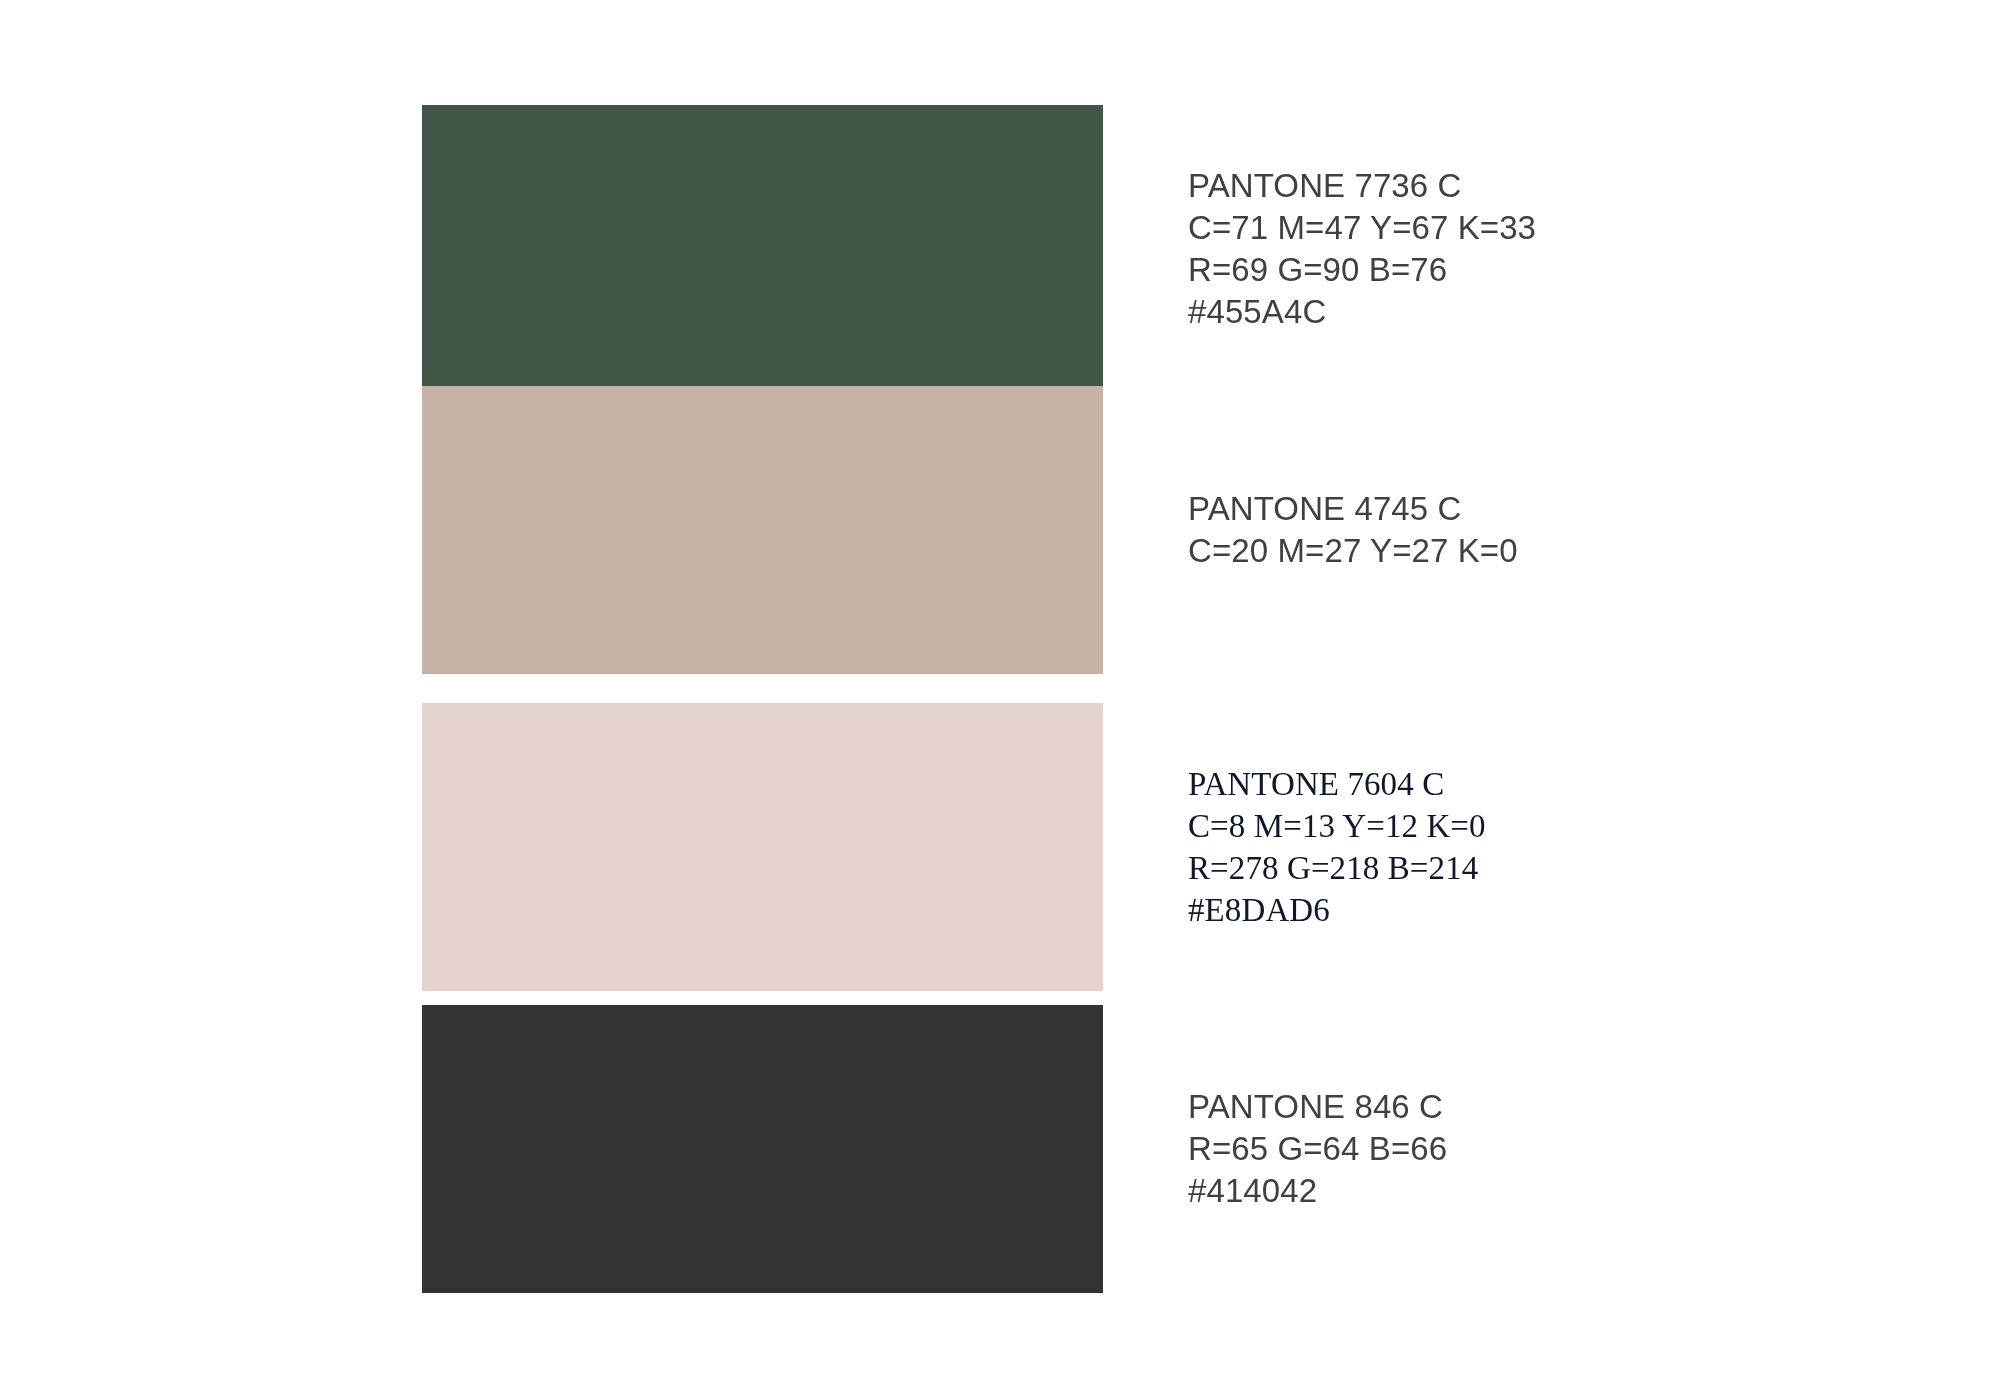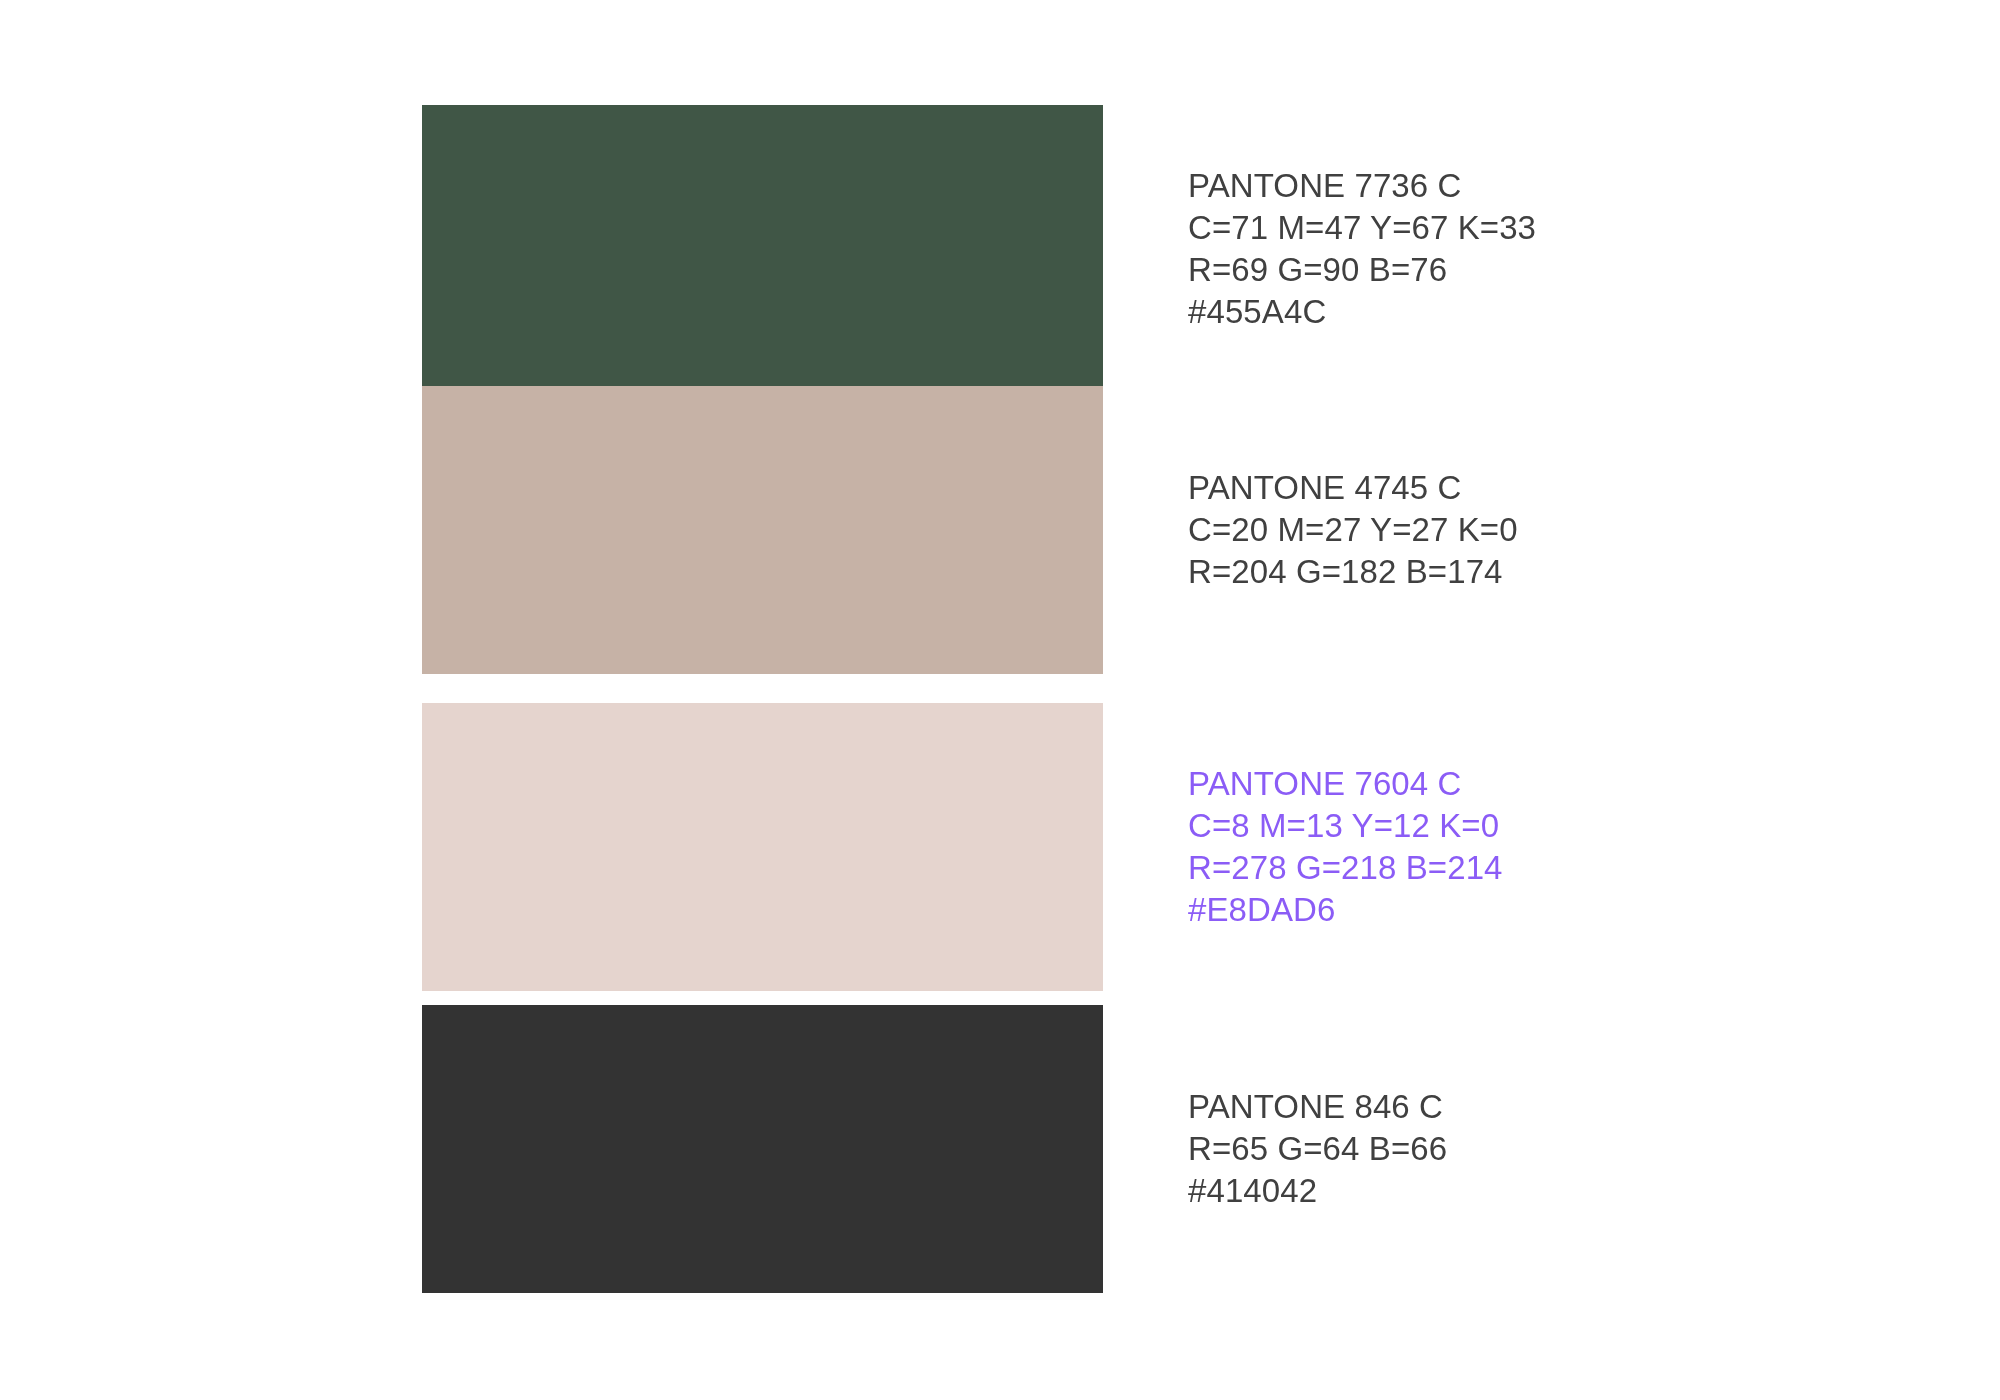--- a/index.html
+++ b/index.html
@@ -83,27 +83,26 @@
       <span class="spec-line spec-rgb">R=69 G=90 B=76</span>
       <span class="spec-line spec-hex">#455A4C</span>
     </div>
   </div>
 
   <div class="palette-row" id="row-1">
     <div class="swatch" style="background-color: rgb(198, 178, 166);"></div>
     <div class="spec" style="color: rgb(64, 64, 64);">
       <span class="spec-line spec-name">PANTONE 4745 C</span>
       <span class="spec-line spec-cmyk">C=20 M=27 Y=27 K=0</span>
-      <span class="spec-line spec-rgb">R=204 G=182 B=174</span>
     </div>
   </div>
 
   <div class="palette-row" id="row-2">
     <div class="swatch" style="background-color: rgb(229, 212, 206);"></div>
-    <div class="spec" style="color: #8b5cf6;">
+    <div class="spec" style="color: #0f172a; font-family: Liberation Serif, serif;">
       <span class="spec-line spec-name">PANTONE 7604 C</span>
       <span class="spec-line spec-cmyk">C=8 M=13 Y=12 K=0</span>
       <span class="spec-line spec-rgb">R=278 G=218 B=214</span>
       <span class="spec-line spec-hex">#E8DAD6</span>
     </div>
   </div>
 
   <div class="palette-row" id="row-3">
     <div class="swatch" style="background-color: rgb(51, 51, 51);"></div>
     <div class="spec" style="color: rgb(64, 64, 64);">

